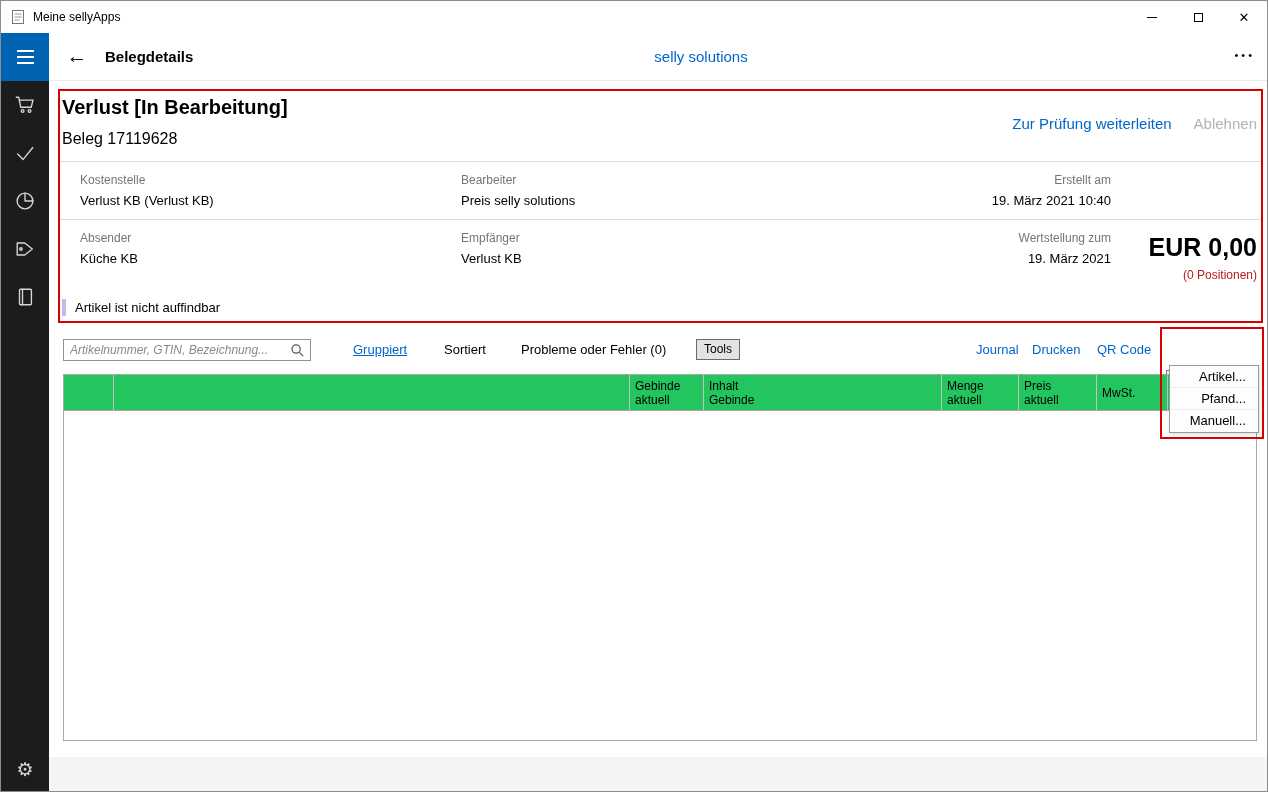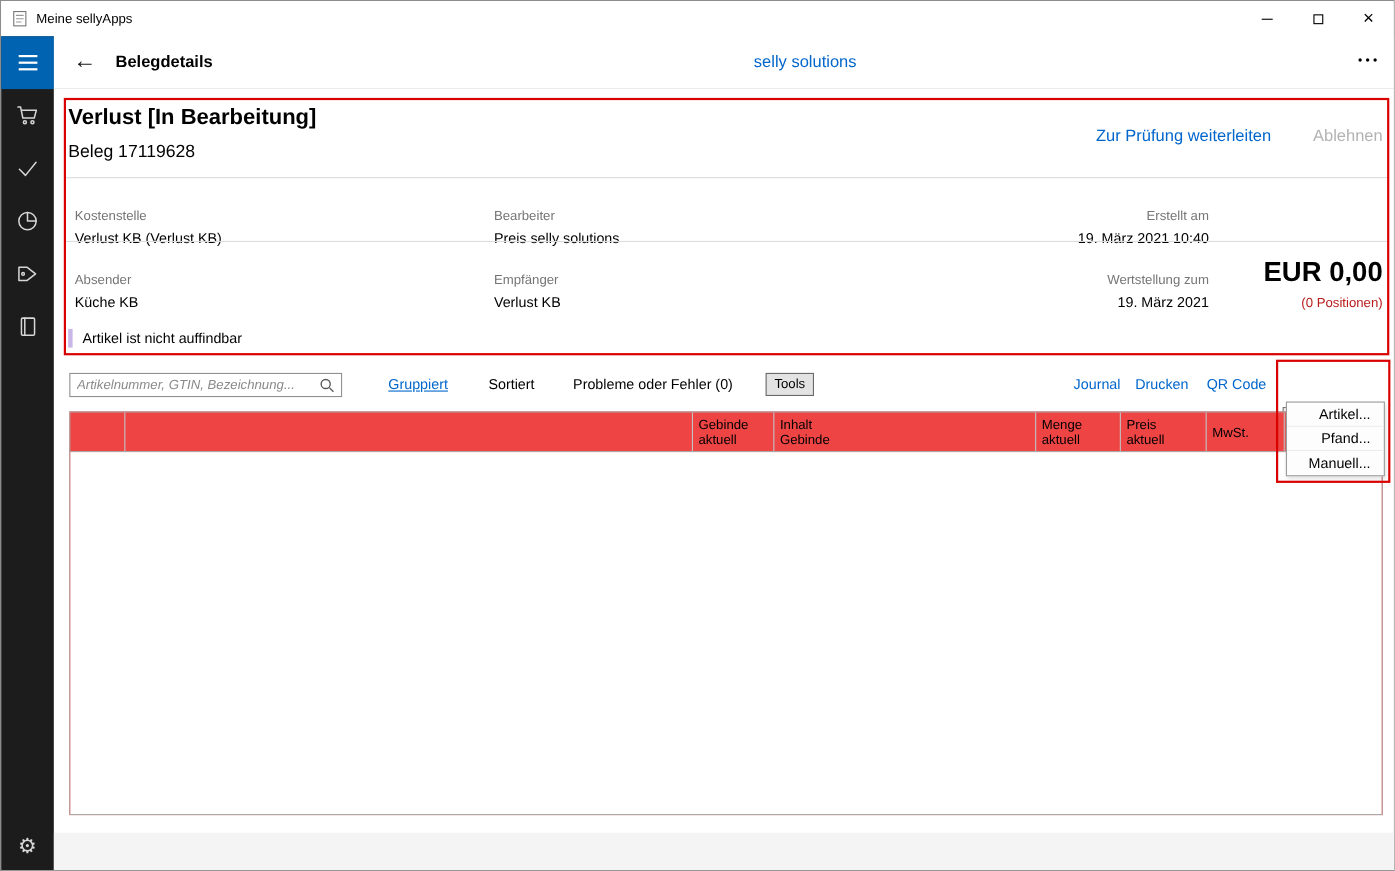--- a/index.html
+++ b/index.html
@@ -30,39 +30,39 @@
   .side-bottom { margin-top:auto; }
   .gear-glyph { font-size:19px; color:#d6d6d6; line-height:1; }
 
   
   .appbar { position:absolute; top:32px; left:48px; width:1220px; height:48px; background:#fff;
     border-bottom:1px solid #ececec; }
   .back { position:absolute; left:14px; top:9px; font-size:21px; color:#111; width:28px; height:28px;
     line-height:28px; text-align:center; }
   .appbar-title { position:absolute; left:56px; top:15px; font-size:15px; font-weight:bold; color:#000; }
   .center-title { position:absolute; left:652px; top:15px; transform:translateX(-50%);
-    font-size:15px; color:#0066cc; white-space:nowrap;margin-left:31px; }
+    font-size:15px; color:#0066cc; white-space:nowrap; }
   .more { position:absolute; right:14px; top:16px; font-size:11px; letter-spacing:3px; color:#000; }
 
   
   .content { position:absolute; top:80px; left:48px; width:1220px; height:712px; background:#fff; }
 
   .annot { position:absolute; border:2px solid #d90000; z-index:20; pointer-events:none; }
   .annot-details { left:9px; top:8px; width:1205px; height:234px; }
   .annot-addmenu { left:1111px; top:246px; width:104px; height:112px; }
 
   .doc-area { position:absolute; left:11px; top:10px; width:1201px; height:230px; }
   .doc-title { position:absolute; left:2px; top:5px; font-size:20px; font-weight:bold; color:#000; }
   .doc-sub { position:absolute; left:2px; top:39px; font-size:16px; color:#000; }
-  .doc-actions { position:absolute; right:4px; top:24px; display:flex; gap:38px; font-size:15px; }
+  .doc-actions { position:absolute; right:4px; top:24px; display:flex; gap:22px; font-size:15px; }
   .act-forward { color:#0066cc; cursor:pointer; }
   .act-reject { color:#b3b3b3; }
   .hdiv { position:absolute; left:0; right:0; border-top:1px solid #dcdcdc; }
   .hdiv1 { top:70px; } .hdiv2 { top:128px; }
-  .frow { position:absolute; left:8px; display:flex;margin-top:16px; }
+  .frow { position:absolute; left:20px; display:flex; }
   .frow1 { top:82px; } .frow2 { top:140px; }
   .fcol1 { width:381px; } .fcol2 { width:330px; } .fcol3 { width:320px;text-align:right; }
   .flabel { font-size:12px; color:#757575; margin-bottom:6px; }
   .fvalue { font-size:13px; color:#000; }
   .total { position:absolute; right:4px; top:142px; text-align:right; }
   .total-amount { font-size:25px; font-weight:bold; color:#000; }
   .total-pos { font-size:12px; color:#b91c1c; margin-top:6px; }
   .warn { position:absolute; left:2px; top:208px; display:flex; align-items:center; gap:9px; }
   .warn-bar { width:4px; height:17px; background:#c9b5e8; }
   .warn-text { font-size:13px; color:#000; }
@@ -83,21 +83,21 @@
     border:1px solid #6b6b6b; background:#e3e3e3; font-size:12px; line-height:19px; cursor:pointer; }
   .lnk-journal { left:927px; color:#0066cc; }
   .lnk-print { left:983px; color:#0066cc; }
   .lnk-qr { left:1048px; color:#0066cc; }
   .add-btn { position:absolute; left:1117px; top:-1px; width:88px; height:24px;
     border:1px solid #7a7a7a; background:#f4f4f4; font-size:13px; color:#000;
     display:flex; align-items:center; justify-content:center; gap:7px; cursor:pointer;margin-top:32px; }
 
   
   .table { position:absolute; left:14px; top:293px; width:1194px; height:367px;
-    border:1px solid #a9a9a9; background:#ef4444; z-index:1; display:flex; flex-direction:column; }
+    border:1px solid #a9a9a9; background:#22c55e; z-index:1; display:flex; flex-direction:column; }
   .thead { display:flex; height:36px; border-bottom:1px solid #a9a9a9; }
   .th { border-right:1px solid #c3c3c3; display:flex; flex-direction:column; justify-content:center;
     padding-left:5px; font-size:12px; line-height:14px; color:#000; }
   .th.last { border-right:none; flex:1; }
   .c0{width:50px}.c1{width:516px}.c2{width:74px}.c3{width:238px}.c4{width:77px}.c5{width:78px}.c6{width:71px}
   .tbody { flex:1; background:#fff; }
 
   
   .add-menu { position:absolute; left:1120px; top:284px; width:90px; background:#fdfdfd;
     border:1px solid #9a9a9a; z-index:10; box-shadow:1px 2px 4px rgba(0,0,0,0.12); }

